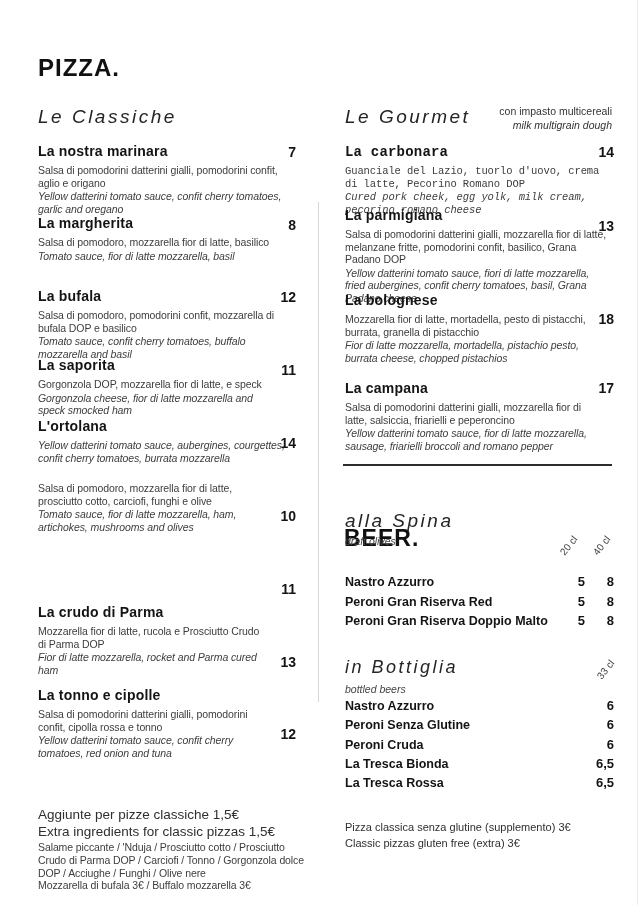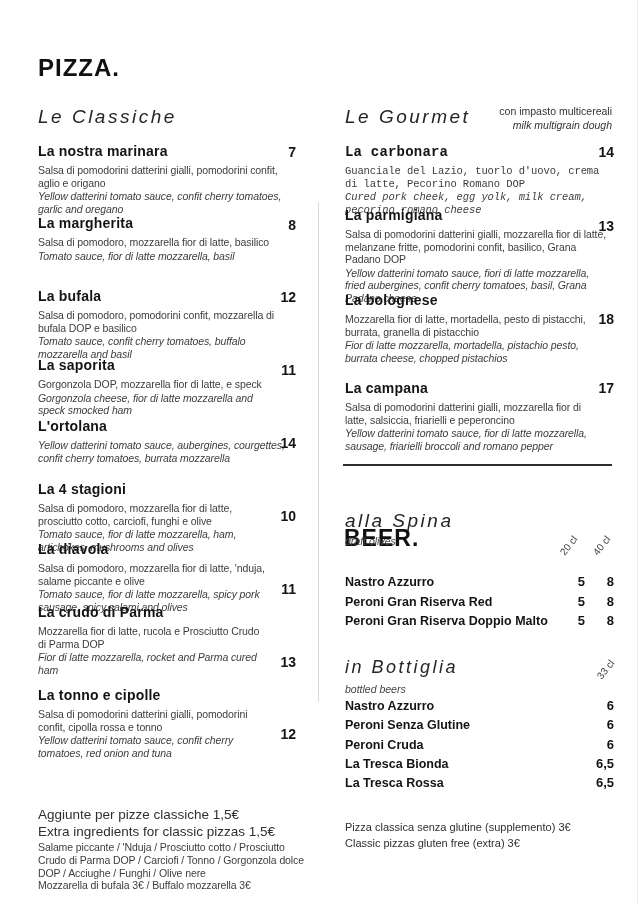--- a/index.html
+++ b/index.html
@@ -60,28 +60,22 @@
   <div class="abs item" style="left:38px; top:358px; width:240px;">
     <div class="name">La saporita</div>
     <div class="desc">Gorgonzola DOP, mozzarella fior di latte, e speck</div>
     <div class="desc en">Gorgonzola cheese, fior di latte mozzarella and speck smocked ham</div>
   </div>
   <div class="abs item" style="left:38px; top:419px; width:258px;">
     <div class="name">L'ortolana</div>
     <div class="desc en">Yellow datterini tomato sauce, aubergines, courgettes, confit cherry tomatoes, burrata mozzarella</div>
   </div>
   <div class="abs item" style="left:38px; top:482px; width:240px;">
-    <div class="name">La 4 stagioni</div>
     <div class="desc">Salsa di pomodoro, mozzarella fior di latte, prosciutto cotto, carciofi, funghi e olive</div>
     <div class="desc en">Tomato sauce, fior di latte mozzarella, ham, artichokes, mushrooms and olives</div>
-  </div>
-  <div class="abs item" style="left:38px; top:542px; width:240px;">
-    <div class="name">La diavola</div>
-    <div class="desc">Salsa di pomodoro, mozzarella fior di latte, 'nduja, salame piccante e olive</div>
-    <div class="desc en">Tomato sauce, fior di latte mozzarella, spicy pork sausage, spicy salami and olives</div>
   </div>
   <div class="abs item" style="left:38px; top:605px; width:225px;">
     <div class="name">La crudo di Parma</div>
     <div class="desc">Mozzarella fior di latte, rucola e Prosciutto Crudo di Parma DOP</div>
     <div class="desc en">Fior di latte mozzarella, rocket and Parma cured ham</div>
   </div>
   <div class="abs item" style="left:38px; top:688px; width:220px;">
     <div class="name">La tonno e cipolle</div>
     <div class="desc">Salsa di pomodorini datterini gialli, pomodorini confit, cipolla rossa e tonno</div>
     <div class="desc en">Yellow datterini tomato sauce, confit cherry tomatoes, red onion and tuna</div>

